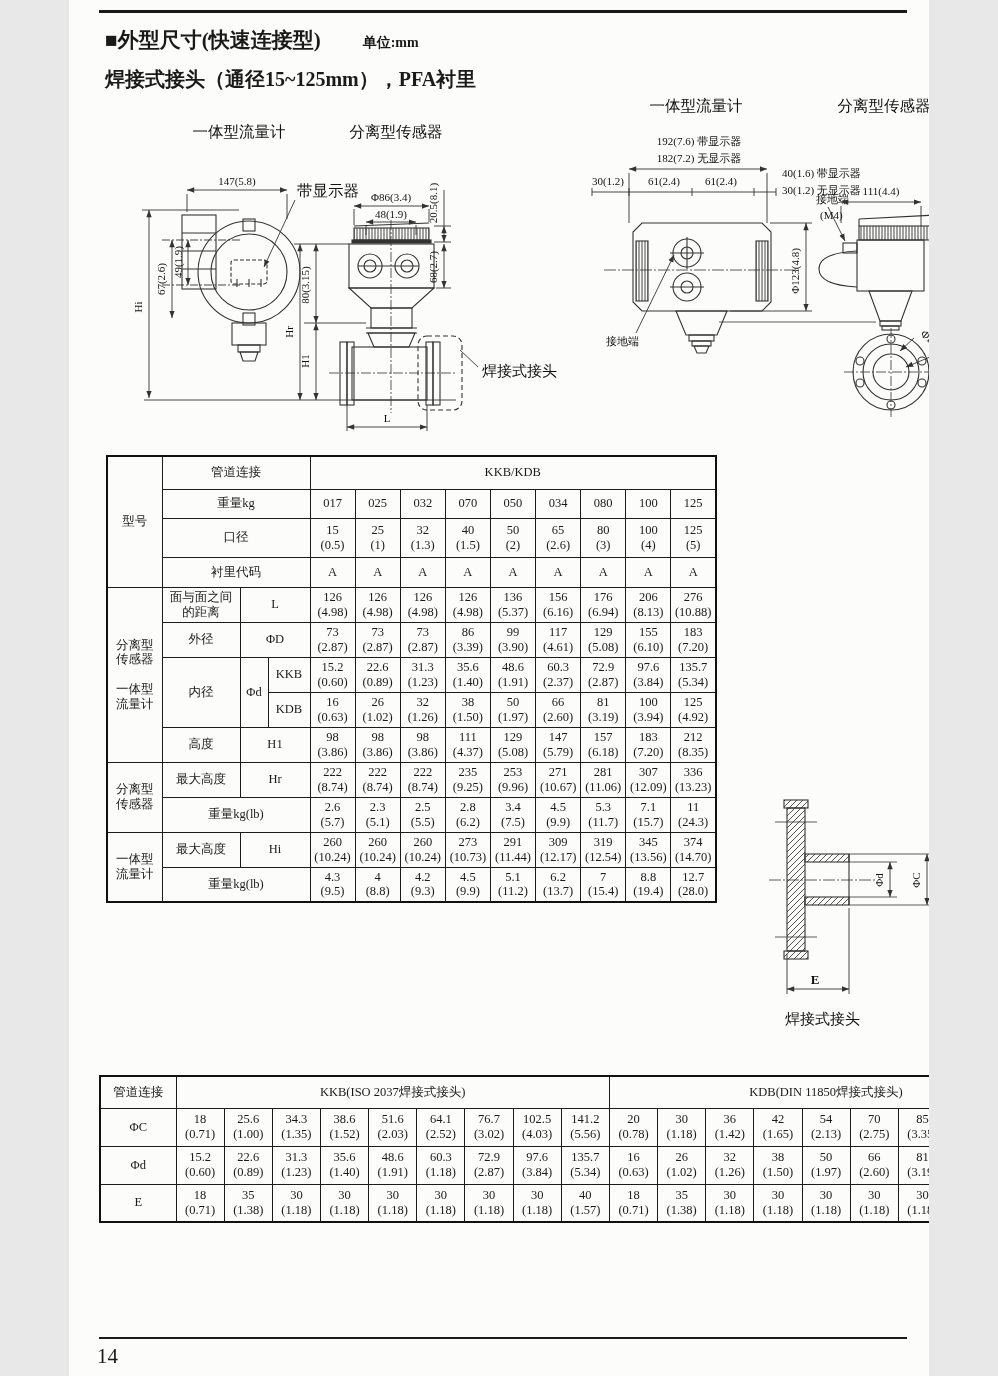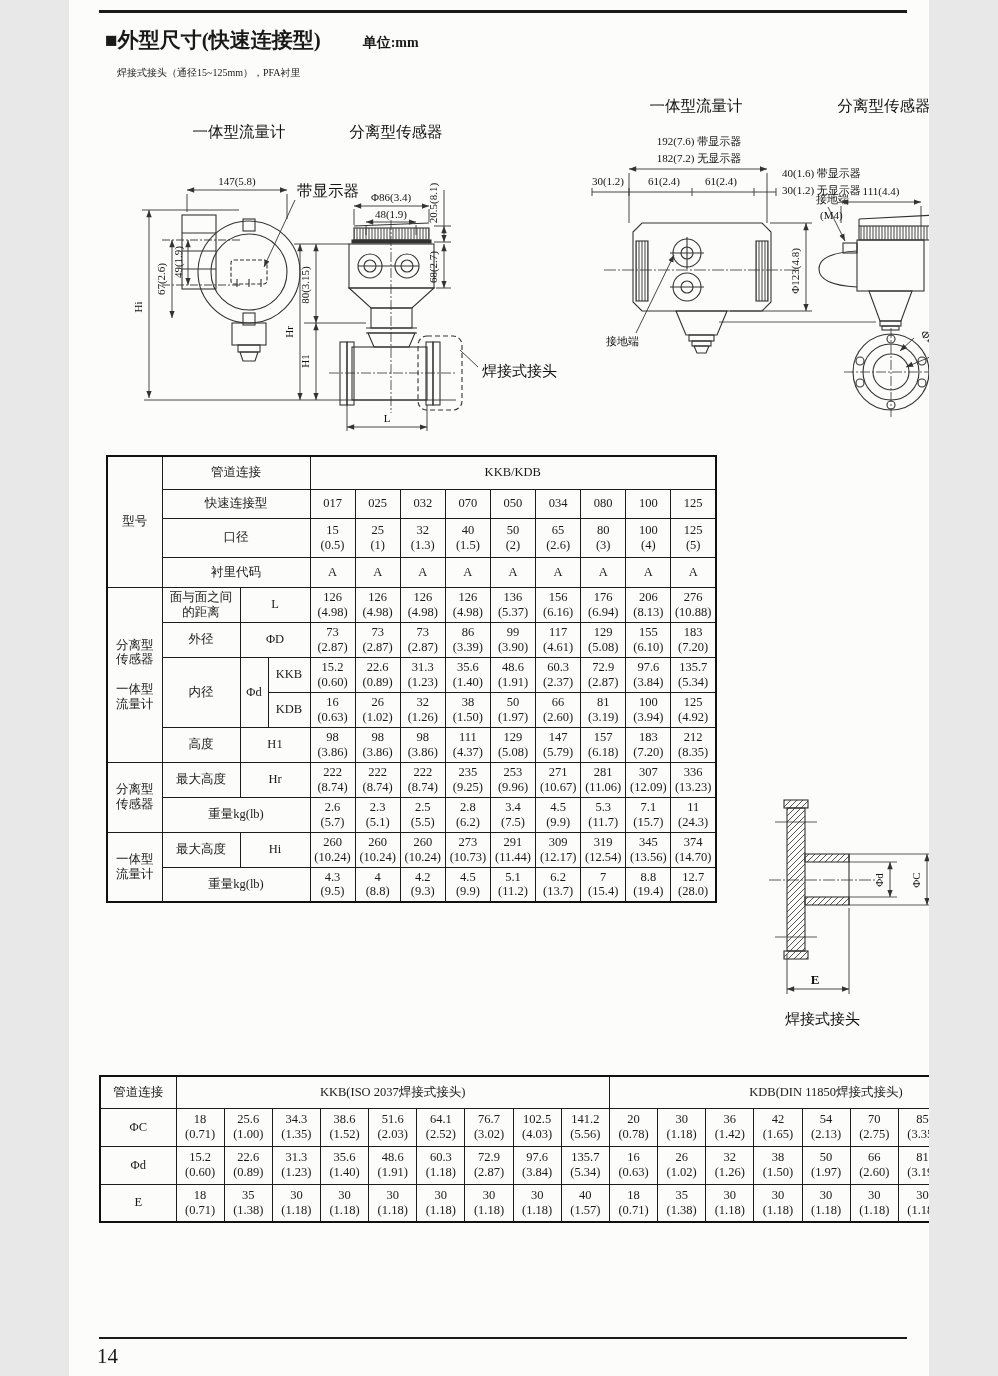--- a/index.html
+++ b/index.html
@@ -1,21 +1,21 @@
 <!DOCTYPE html>
 <html><head>
 <meta charset="utf-8">
 <style>
   html,body{margin:0;padding:0;}
   body{background:#e8e8e8;font-family:"Liberation Serif","DejaVu Serif",serif;color:#1a1a1a;}
   .sheet{position:relative;width:860px;height:1376px;background:#fcfcfa;overflow:hidden;margin:0 auto;}
   .rule{position:absolute;background:#1a1a1a;}
   .title{position:absolute;left:36px;top:26px;font-size:21px;font-weight:bold;white-space:nowrap;}
   .unit{font-size:14px;margin-left:42px;}
-  .subtitle{position:absolute;left:48px;top:66px;font-size:10px;}
+  .subtitle{position:absolute;left:36px;top:66px;font-size:20px;font-weight:bold;}
   .pagenum{position:absolute;left:28px;top:1344px;font-size:21px;}
   svg{position:absolute;overflow:visible;}
   svg text{font-family:"Liberation Serif","DejaVu Serif",serif;font-size:11px;fill:#111;}
   svg .dtitle{font-size:15.5px;}
   svg .callout{font-size:15px;}
   .t{border-collapse:collapse;table-layout:fixed;position:absolute;border:2px solid #111;background:#fcfcfa;}
   .t td{border:1px solid #1c1c1c;text-align:center;vertical-align:middle;font-size:12.5px;line-height:1.18;padding:1px 0;}
   .pre{white-space:pre-line;}
   #maintable{left:37px;top:455px;width:611px;}
   #bottomtable{left:30px;top:1075px;width:945px;}
@@ -247,21 +247,21 @@
         <col style="width:28px">
         <col style="width:42px">
       </colgroup>
     <tbody>
         <tr class="h1">
       <td rowspan="4">型号</td>
       <td colspan="3">管道连接</td>
       <td colspan="9">KKB/KDB</td>
     </tr>
     <tr class="h2">
-      <td colspan="3">快速连接型</td>
+      <td colspan="3">重量kg</td>
     <td>017</td>
           <td>025</td>
           <td>032</td>
           <td>070</td>
           <td>050</td>
           <td>034</td>
           <td>080</td>
           <td>100</td>
           <td>125</td>
         </tr>

